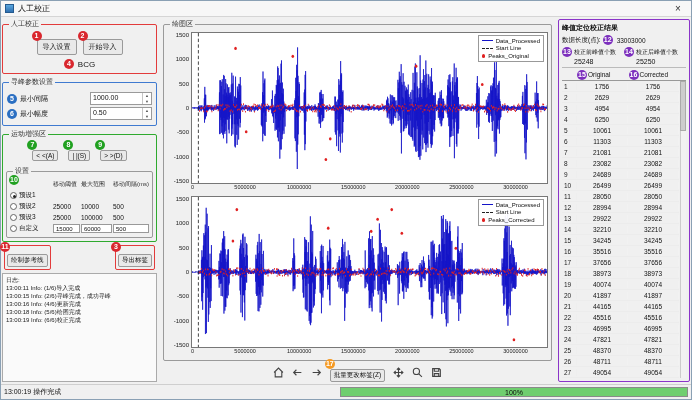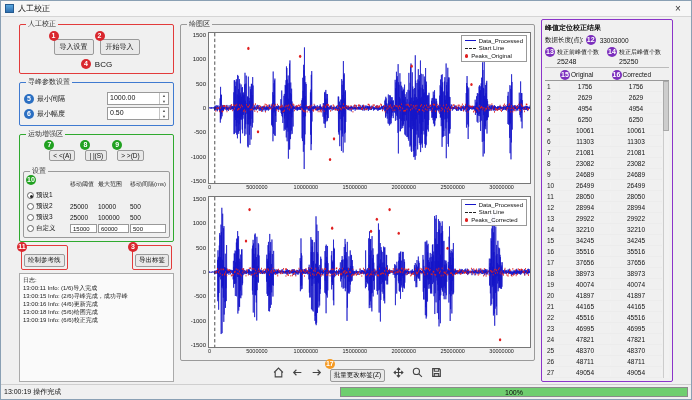--- a/index.html
+++ b/index.html
@@ -4,21 +4,21 @@
 <style>
   *{margin:0;padding:0;box-sizing:border-box;font-family:"Liberation Sans","DejaVu Sans",sans-serif;}
   html,body{width:692px;height:400px;overflow:hidden;background:#d8d8d8;}
   .window{width:692px;height:400px;background:#f0f0f0;border:1px solid #8aa0b4;display:flex;flex-direction:column;color:#111;}
   
   .titlebar{flex:0 0 16px;background:#f7f7f7;border-bottom:1px solid #d5d5d5;display:flex;align-items:center;padding:0 4px;gap:4px;}
   .appicon{width:9px;height:9px;background:linear-gradient(#5aa8e0,#2e6fb0);border:1px solid #245a8f;}
   .wtitle{font-size:8px;}
   .closebtn{margin-left:auto;width:18px;text-align:center;font-size:10px;line-height:14px;color:#333;}
   
-  .main{flex:1;display:flex;padding:2px 18px;gap:6px;min-height:0;}
+  .main{flex:1;display:flex;padding:2px 1px;gap:6px;min-height:0;}
   .left{flex:0 0 152px;display:flex;flex-direction:column;gap:3px;min-height:0;}
   .center{flex:1;display:flex;flex-direction:column;min-width:0;}
   .right{flex:0 0 132px;display:flex;min-height:0;}
   fieldset.grp{border:1px solid #aaa;border-radius:2px;padding:3px;position:relative;min-width:0;}
   fieldset.grp legend{font-size:7px;padding:0 2px;color:#333;margin-left:3px;}
   .grp.red{border-color:#e23b3b;}
   .grp.blue{border-color:#3f7ad0;}
   .grp.green{border-color:#2faa2f;}
   .grp.purple{border-color:#8b34c9;}
   .grp.gray{border-color:#9a9a9a;}

